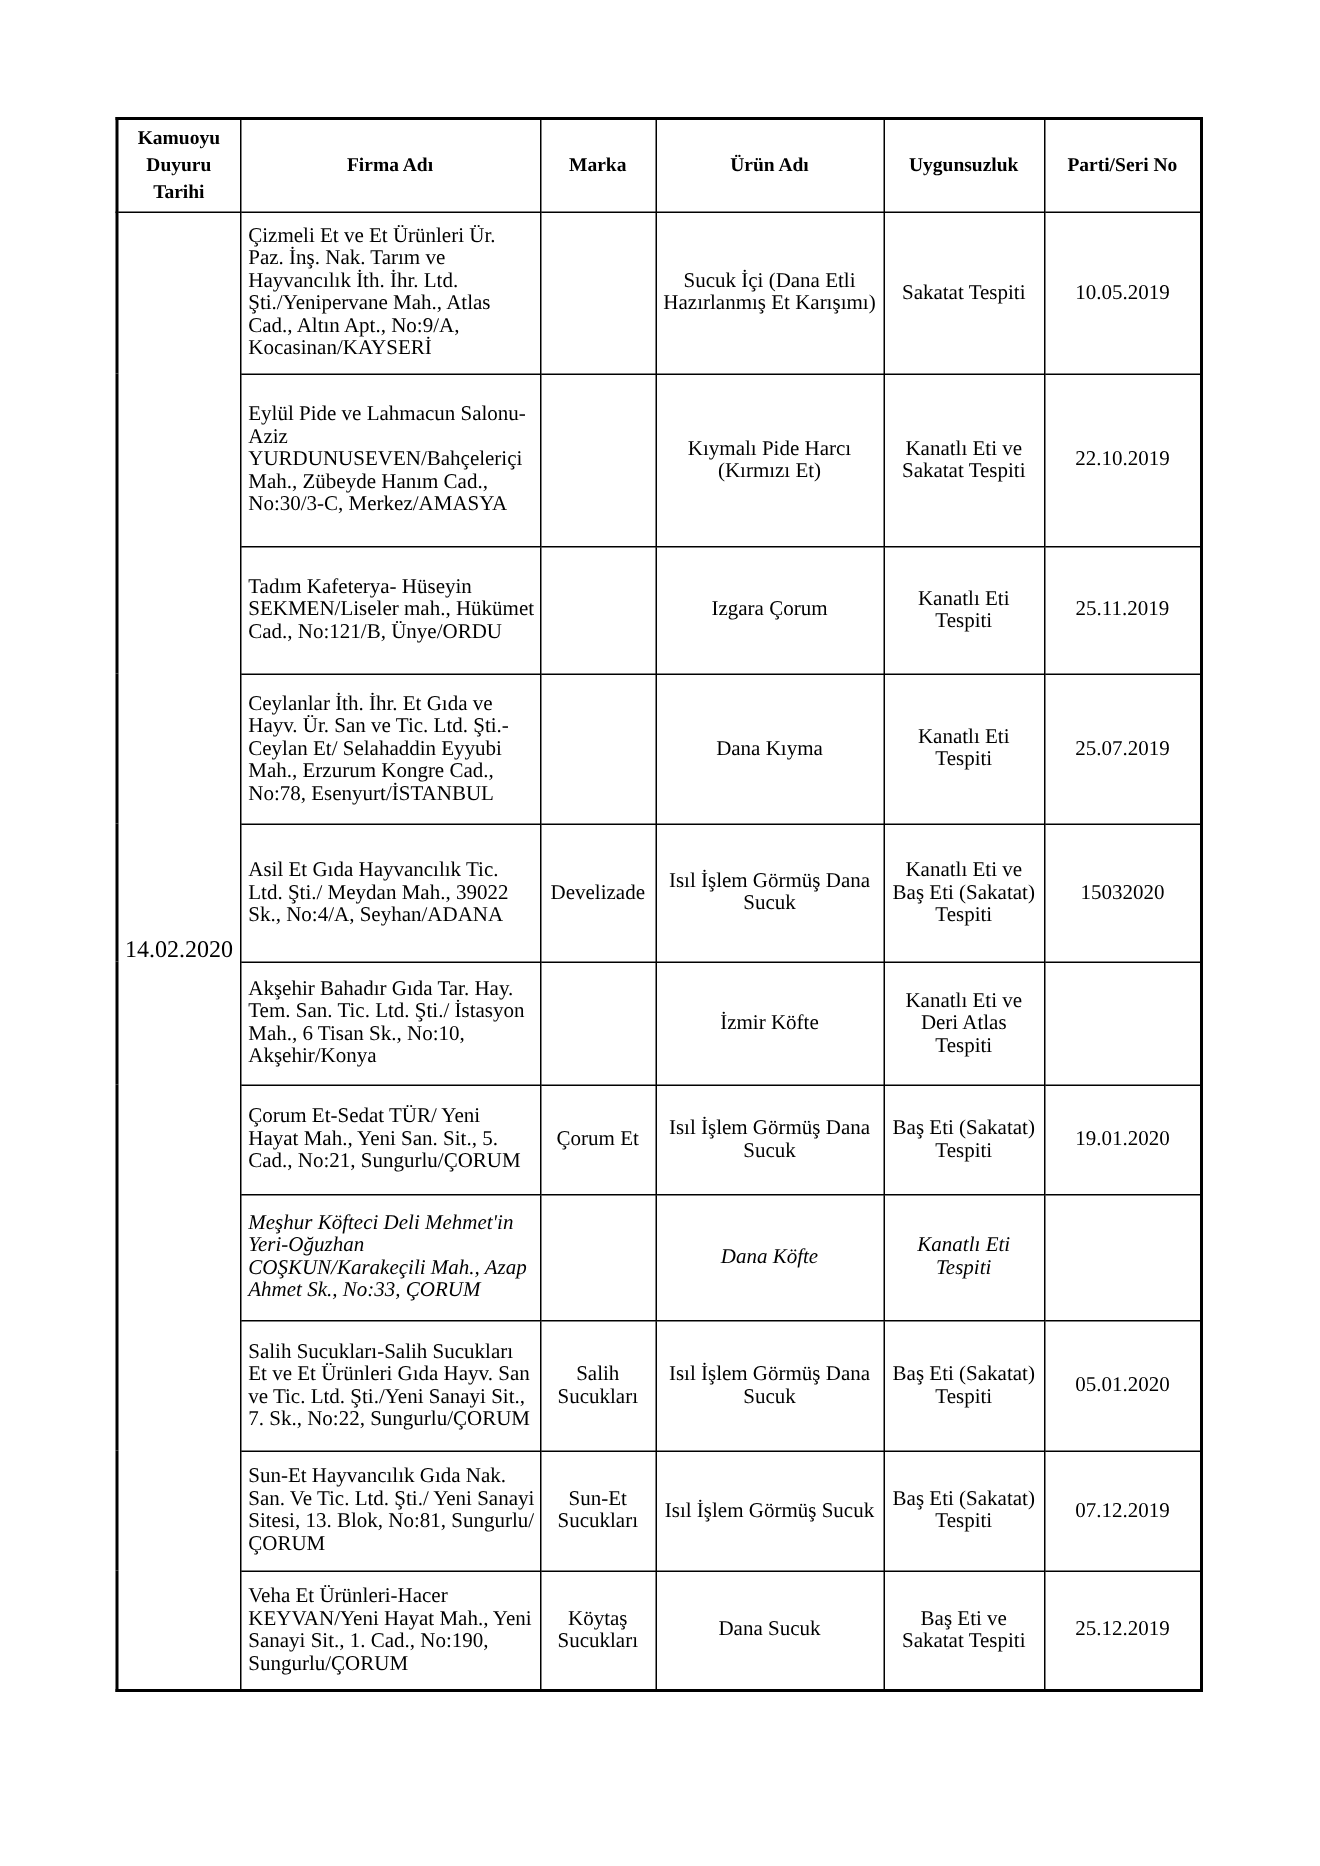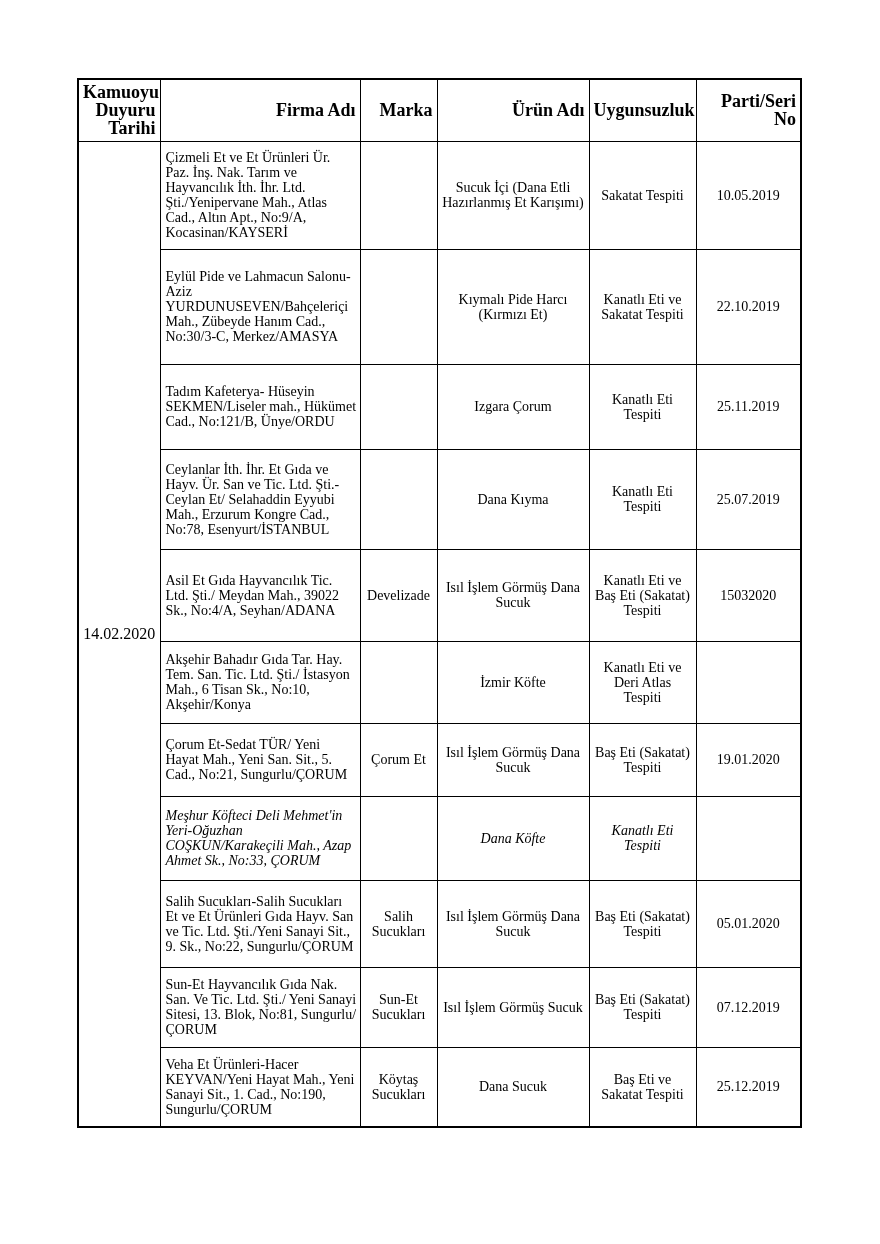--- a/index.html
+++ b/index.html
@@ -22,24 +22,24 @@
     border: 2px solid #000000;
   }
   .recall-table th, .recall-table td {
     border: 1px solid #000000;
     vertical-align: middle;
     font-size: 14px;
     line-height: 15px;
     overflow: hidden;
   }
   .recall-table th {
-    font-size: 18px;
+    font-size: 13px;
     line-height: 18px;
     font-weight: bold;
-    text-align: right;
+    text-align: center;
     padding: 2px 4px;
     height: 62px;
   }
   .recall-table td { padding: 2px 4px; }
   td.cell-firm {
     text-align: left;
     overflow-wrap: break-word;
     padding: 2px 3px 2px 5px;
   }
   td.cell-center { text-align: center; }
@@ -132,21 +132,21 @@
       <td class="cell-center">19.01.2020</td>
     </tr>
         <tr>
       <td class="cell-firm">Meşhur Köfteci Deli Mehmet'in Yeri-Oğuzhan COŞKUN/Karakeçili Mah., Azap Ahmet Sk., No:33, ÇORUM</td>
       <td class="cell-center"></td>
       <td class="cell-center">Dana Köfte</td>
       <td class="cell-center">Kanatlı Eti Tespiti</td>
       <td class="cell-center"></td>
     </tr>
         <tr>
-      <td class="cell-firm">Salih Sucukları-Salih Sucukları Et ve Et Ürünleri Gıda Hayv. San ve Tic. Ltd. Şti./Yeni Sanayi Sit., 9. Sk., No:22, Sungurlu/ÇORUM</td>
+      <td class="cell-firm">Salih Sucukları-Salih Sucukları Et ve Et Ürünleri Gıda Hayv. San ve Tic. Ltd. Şti./Yeni Sanayi Sit., 7. Sk., No:22, Sungurlu/ÇORUM</td>
       <td class="cell-center">Salih Sucukları</td>
       <td class="cell-center">Isıl İşlem Görmüş Dana Sucuk</td>
       <td class="cell-center">Baş Eti (Sakatat) Tespiti</td>
       <td class="cell-center">05.01.2020</td>
     </tr>
         <tr>
       <td class="cell-firm">Sun-Et Hayvancılık Gıda Nak. San. Ve Tic. Ltd. Şti./ Yeni Sanayi Sitesi, 13. Blok, No:81, Sungurlu/ÇORUM</td>
       <td class="cell-center">Sun-Et Sucukları</td>
       <td class="cell-center">Isıl İşlem Görmüş Sucuk</td>
       <td class="cell-center">Baş Eti (Sakatat) Tespiti</td>

